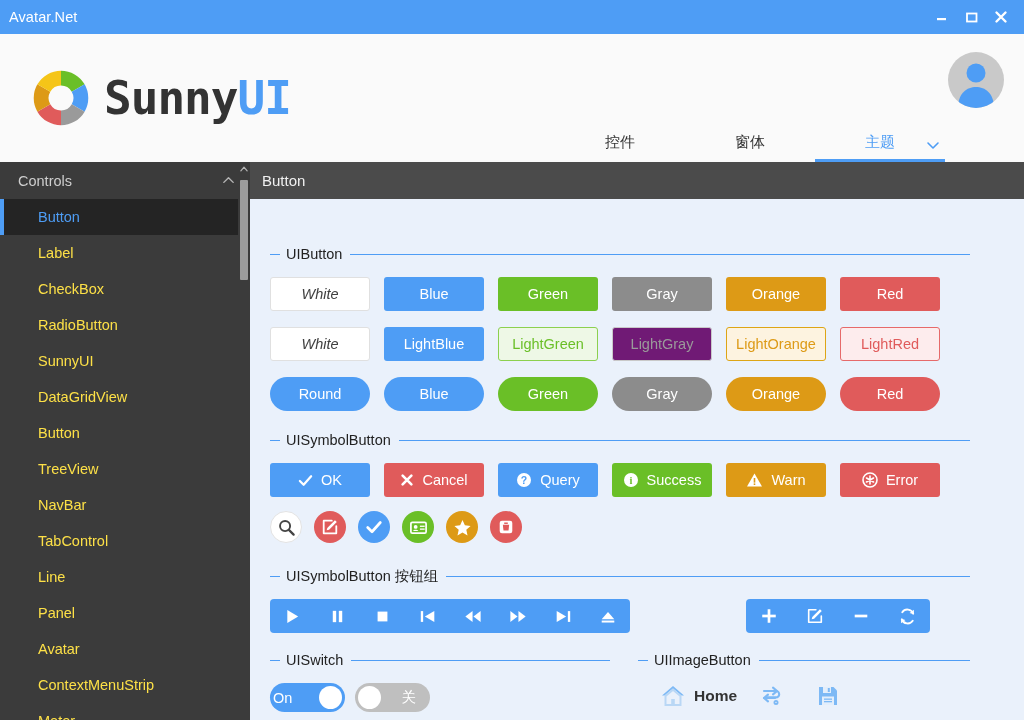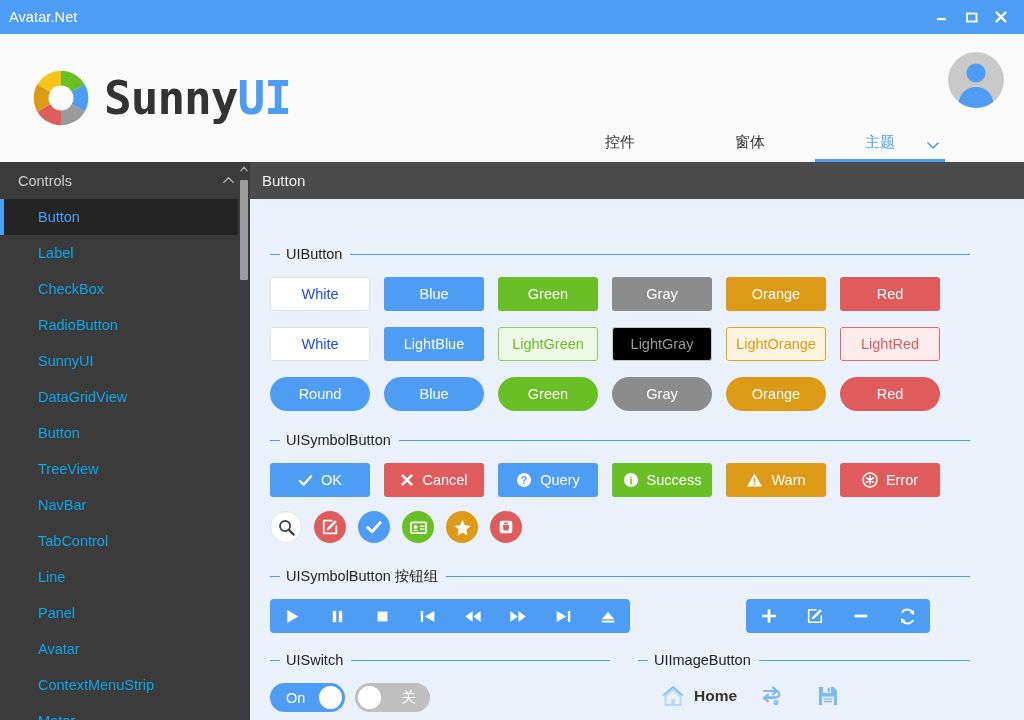--- a/index.html
+++ b/index.html
@@ -133,21 +133,21 @@
     font-size: 14.5px;
     border-radius: 13px;
   }
   .sidebar-header .chev { margin-left: auto; display:flex; color:#b5b5b5;}
   .sidebar-list { }
   .side-item {
     height: 36px;
     display: flex;
     align-items: center;
     padding-left: 38px;
-    color: #0ea5e9;
+    color: #fde047;
     font-size: 14.5px;
     position: relative;
   }
   .side-item.active {
     background: #242424;
     color: #4e9df5;
   }
   .side-item.active::before {
     content: "";
     position: absolute;
@@ -240,29 +240,29 @@
     display: flex;
     align-items: center;
     justify-content: center;
     font-size: 14.5px;
     border: 1px solid transparent;
     border-radius: 3px;
     margin-right: 14px;
     white-space: nowrap;
   }
   .uibtn.round { border-radius: 17px; }
-  .uibtn.white  { background:#ffffff; color:#1d4ed8; border-color:#e0e0e0; }
+  .uibtn.white  { background:#ffffff; color:#404040; border-color:#e0e0e0;font-style:italic; }
   .uibtn.blue   { background:#4e9df5; color:#fff; }
   .uibtn.green  { background:#6abf27; color:#fff; }
   .uibtn.gray   { background:#8c8c8c; color:#fff; }
   .uibtn.orange { background:#dd9a16; color:#fff; }
   .uibtn.red    { background:#e05b5b; color:#fff; }
   .uibtn.lightblue   { background:#4e9df5; color:#fff; }
   .uibtn.lightgreen  { background:#eef8e6; color:#6abf27; border-color:#8cd04f; }
-  .uibtn.lightgray   { background:#000000; color:#9a9a9a; border-color:#c9c9c9; }
+  .uibtn.lightgray   { background:#701a75; color:#9a9a9a; border-color:#c9c9c9; }
   .uibtn.lightorange { background:#fdf3e0; color:#dd9a16; border-color:#dda516; }
   .uibtn.lightred    { background:#fdeced; color:#e05b5b; border-color:#e66a6a; }
 
   
   .symbtn {
     width: 100px;
     height: 34px;
     display: flex;
     align-items: center;
     justify-content: center;
@@ -332,21 +332,21 @@
     position: absolute;
     top: 3px;
   }
   .switch.on .knob  { right: 3px; }
   .switch.off .knob { left: 3px; }
   .switch .sw-text {
     font-size: 14.5px;
     color: #fff;
     position: absolute;
   }
-  .switch.on .sw-text  { left: 16px; }
+  .switch.on .sw-text  { left: 3px; }
   .switch.off .sw-text { right: 14px; }
 
   
   .imgbtn-row { display: flex; align-items: center; gap: 22px; }
   .imgbtn { display: flex; align-items: center; gap: 8px; font-weight: bold; }
   .imgbtn .lbl { font-size: 15.5px; color: #333; }
   .imgbtn svg { display: block; }
 </style>
 </head>
 <body>

